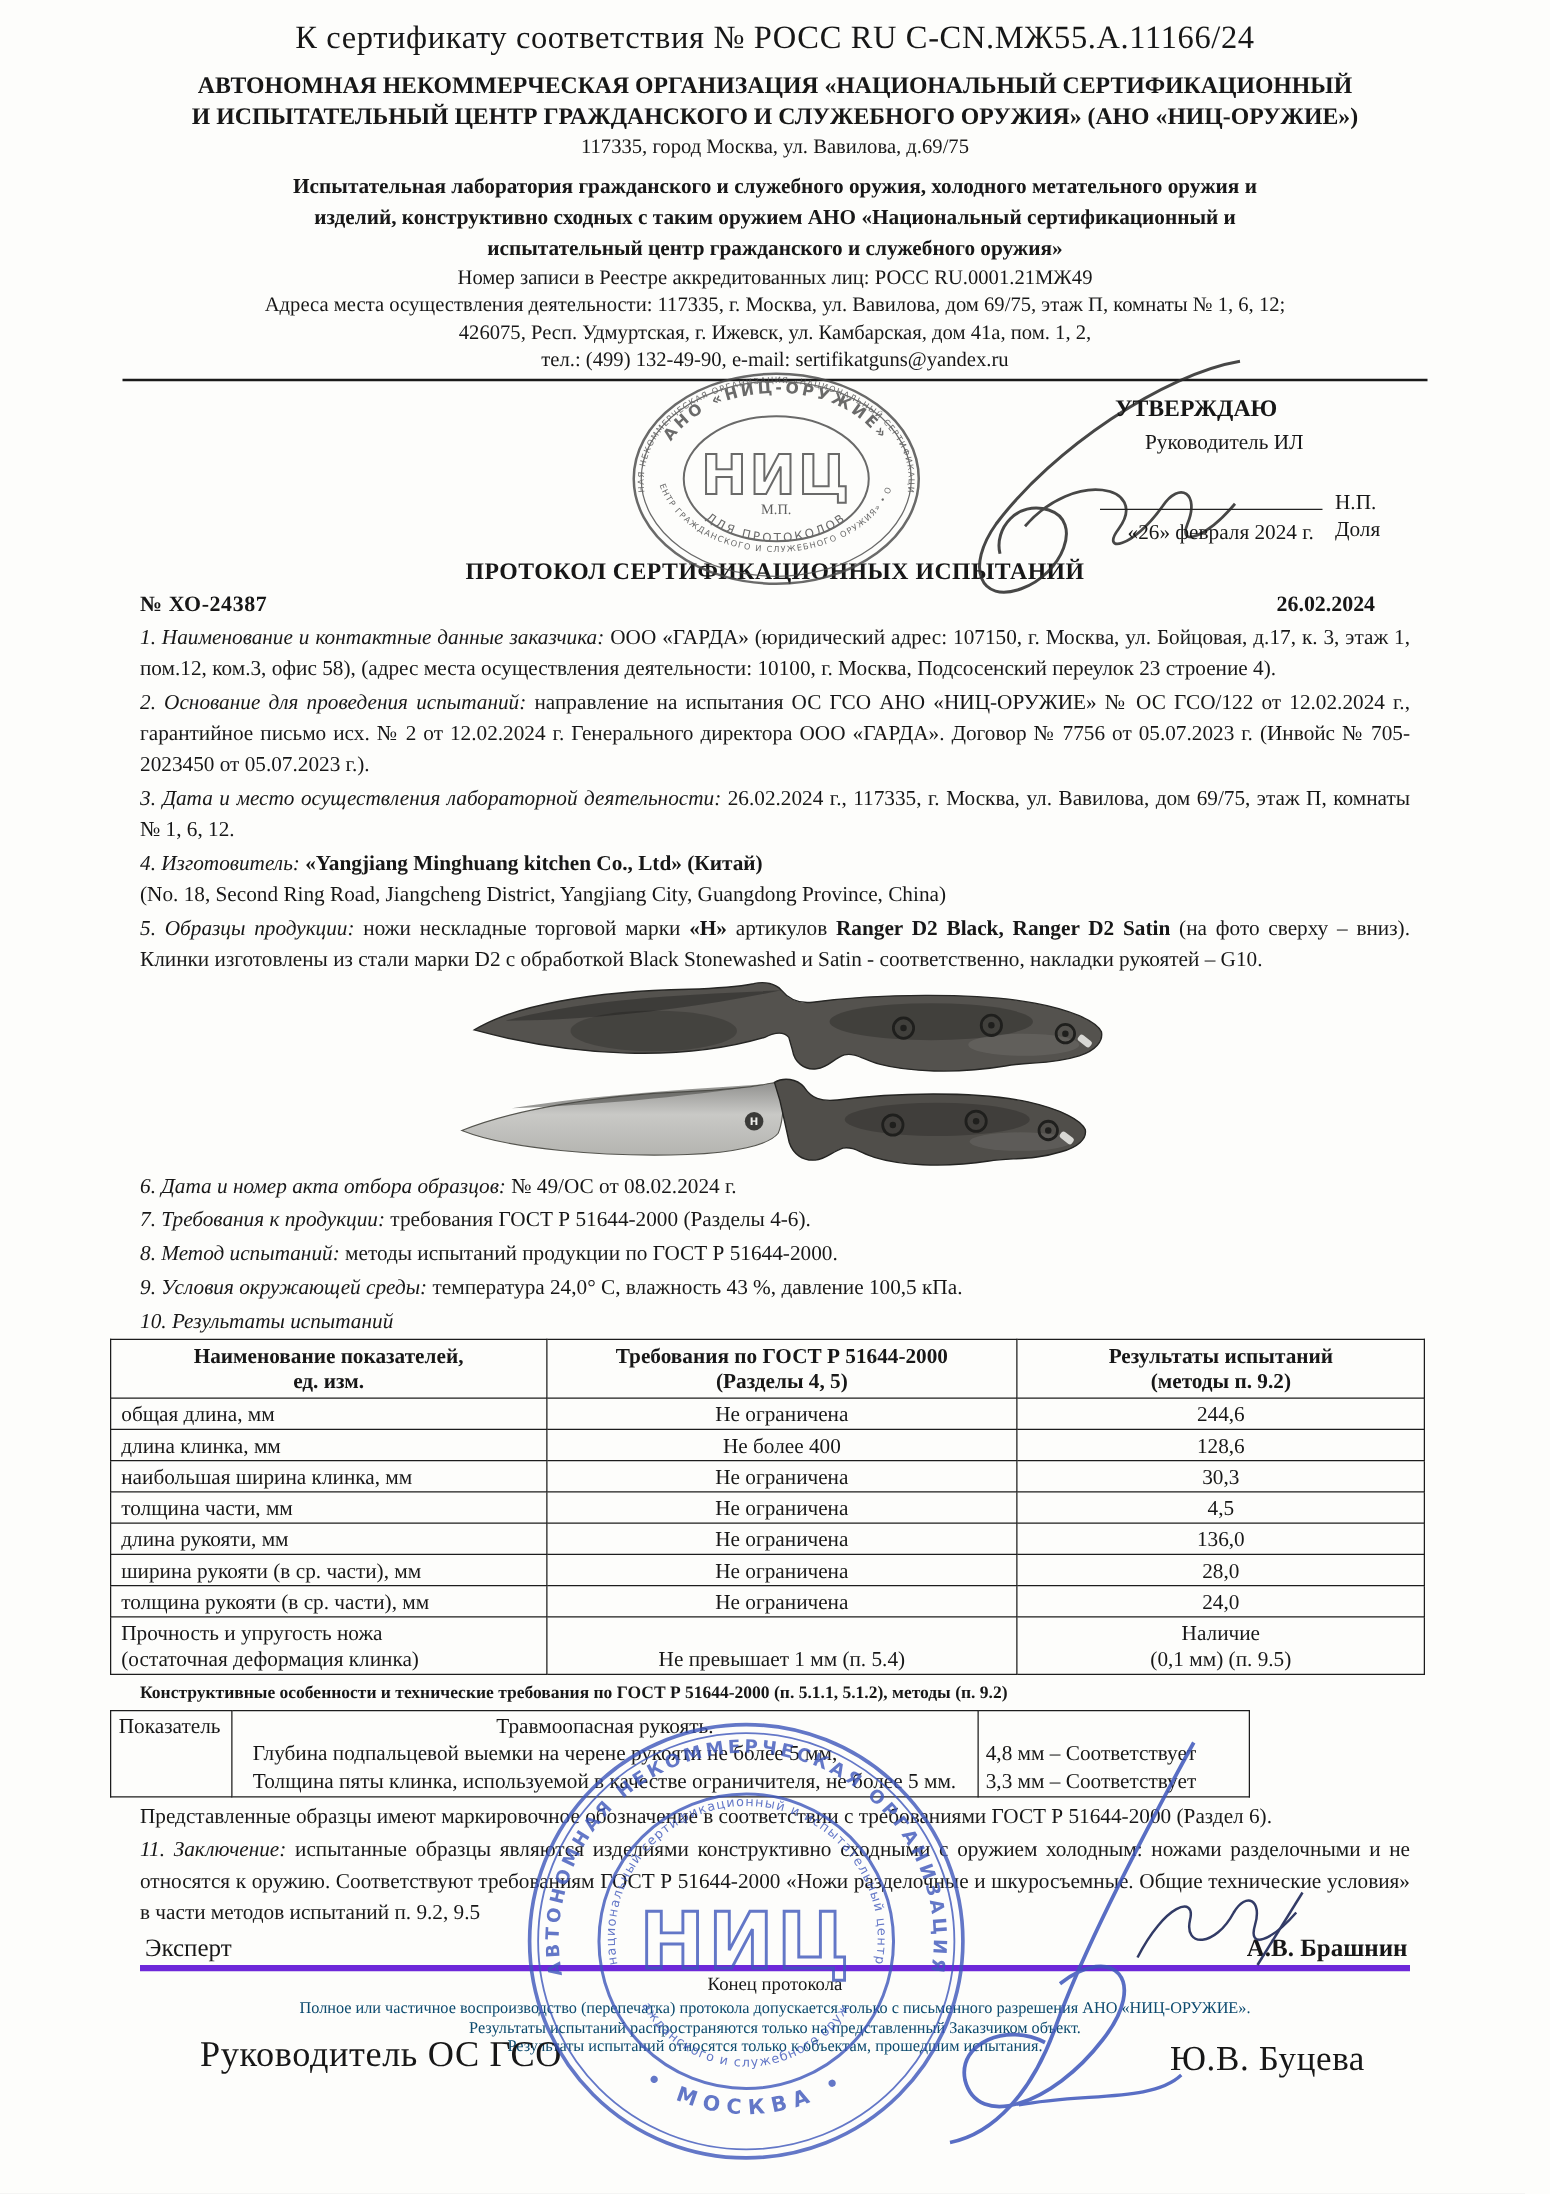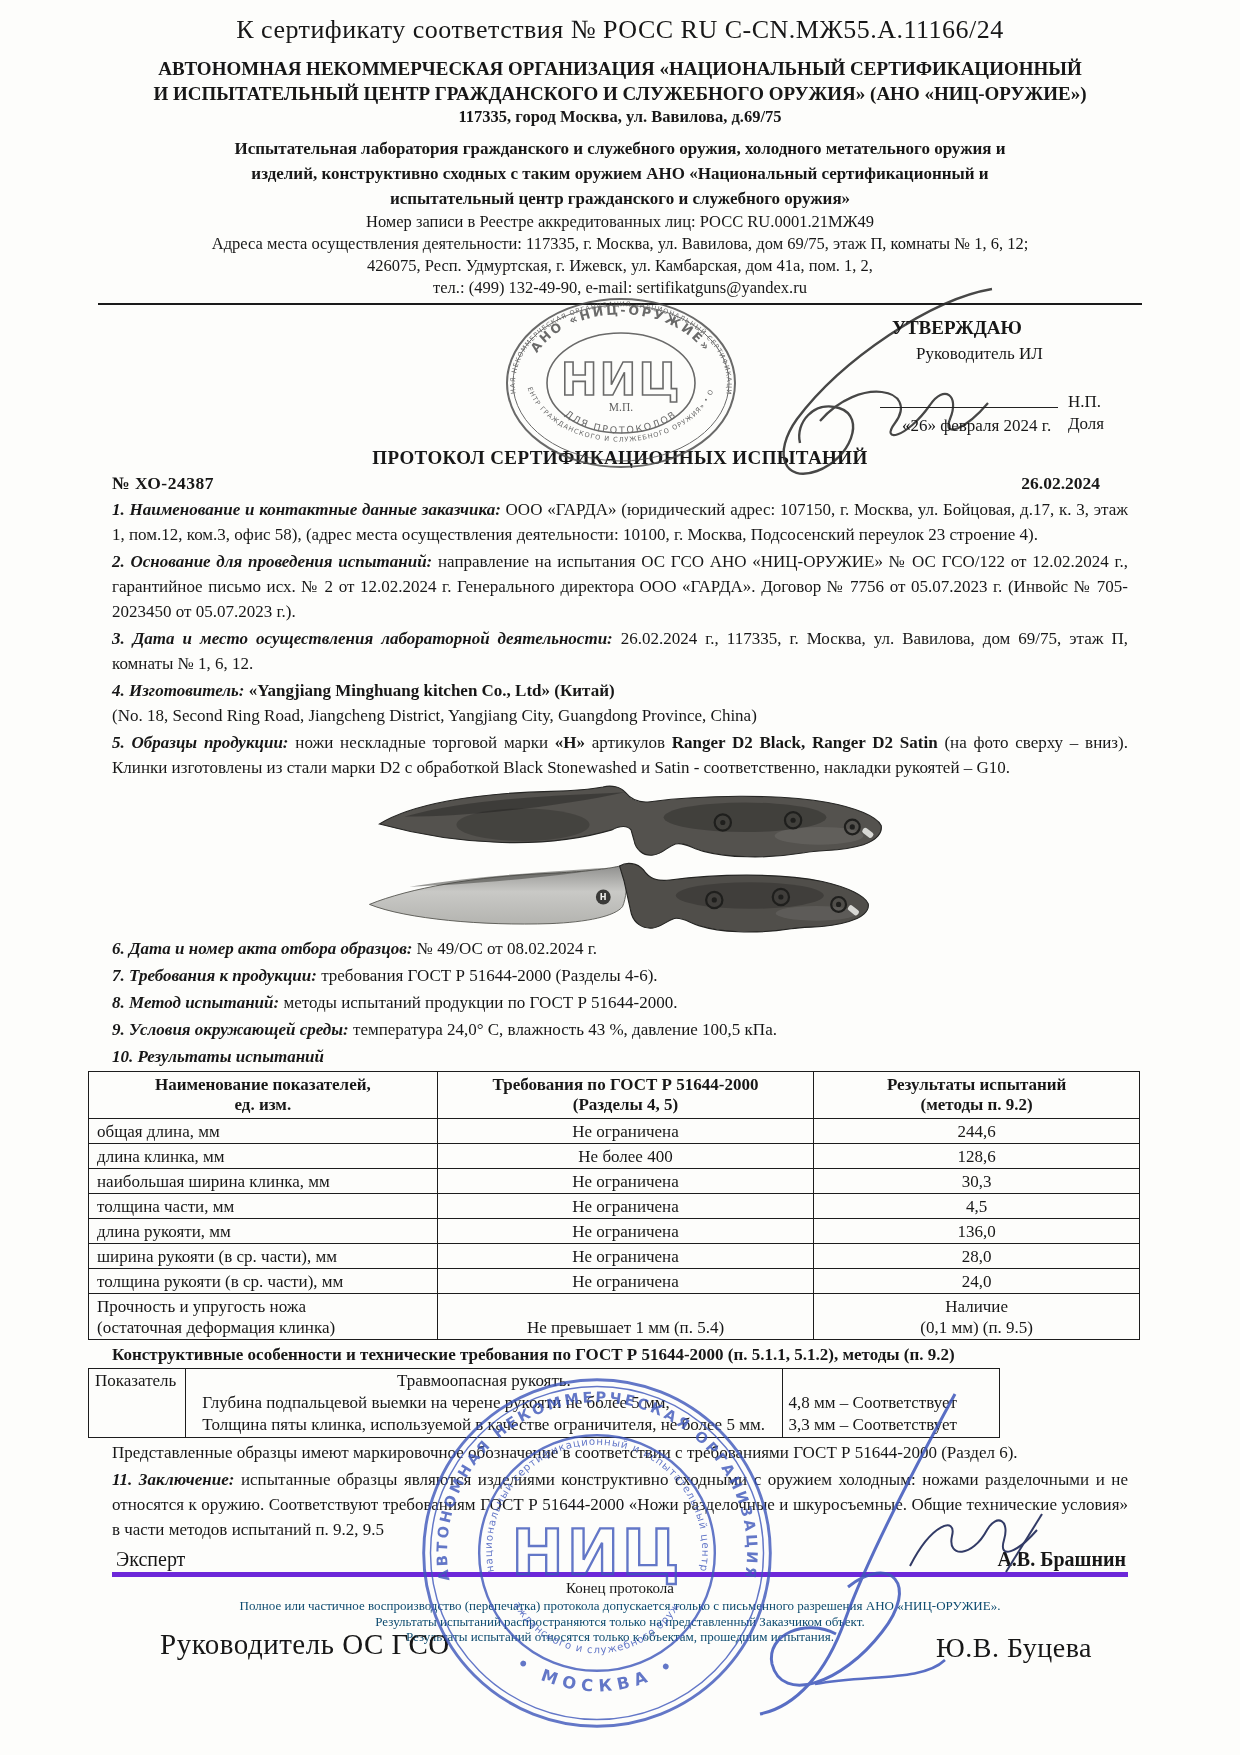--- a/index.html
+++ b/index.html
@@ -1,21 +1,21 @@
 <!DOCTYPE html>
 <html><head>
 <meta charset="utf-8">
 <style>
   html,body{margin:0;padding:0;background:#e8e8e8;}
   .page{position:relative;width:1240px;height:1755px;margin:0 auto;background:#fdfdfb;
         font-family:"Liberation Serif","DejaVu Serif",serif;color:#171717;overflow:hidden;
         box-sizing:border-box;padding:14px 112px 0 112px;}
   .c{text-align:center;}
   .b{font-weight:bold;}
-  .bi{font-weight:bold;font-style:italic;}
+  .bi{font-weight:normal;font-style:italic;}
   .pre{white-space:pre-line;}
   .cert{font-size:26px;line-height:32px;letter-spacing:.5px;}
   .org{font-size:19px;line-height:25px;font-weight:bold;margin-top:10px;}
   .small{font-size:16.5px;line-height:22px;}
   .lab{font-size:17px;line-height:25px;font-weight:bold;margin-top:8px;}
   .rule{border:0;border-top:2.5px solid #1a1a1a;margin:4px -14px 0 -14px;}
   .approval-zone{position:relative;height:140px;}
   .apr{position:absolute;font-size:17px;line-height:22px;}
   .sigline{position:absolute;left:768px;top:102px;width:178px;border-bottom:1.5px solid #222;}
   .ptitle{font-size:19px;line-height:25px;font-weight:bold;text-align:center;letter-spacing:.4px;}
@@ -25,21 +25,21 @@
   .bp{font-size:17px;line-height:25px;text-align:justify;margin:2px 0;}
   .knives{position:relative;height:150px;margin:4px 0 2px 0;}
   .kn{position:absolute;}
   table{border-collapse:collapse;margin-left:-24px;}
   .t1{width:1052px;margin-top:2px;}
   .t1 th,.t1 td{border:1.8px solid #1d1d1d;font-size:17px;}
   .t1 th{font-weight:bold;line-height:20px;padding:3px 4px;text-align:center;}
   .t1 td{line-height:21px;padding:1.5px 8px;}
   .t1 td.nm{text-align:left;}
   .t1 td.ct{text-align:center;}
-  .gost{font-size:17px;font-weight:bold;line-height:24px;margin-top:3px;}
+  .gost{font-size:14px;font-weight:bold;line-height:24px;margin-top:3px;}
   .t2{width:912px;margin-top:1px;}
   .t2 td{border:1.8px solid #1d1d1d;font-size:17px;line-height:22px;vertical-align:top;padding:1px 6px;}
   .t2 .param{padding-left:10px;}
   .t2 .res div{line-height:22px;}
   .note{font-size:17px;line-height:24px;text-align:justify;margin:3px 0 1px 0;}
   .footer{position:relative;height:158px;margin-top:4px;}
   .exrow{position:relative;height:26px;border-bottom:5px solid #6d28d9;font-size:20px;}
   .exrow .exl{position:absolute;left:4px;bottom:1px;}
   .exrow .exn{position:absolute;right:2px;bottom:1px;font-weight:600;}
   .endline{text-align:center;font-size:15px;line-height:19px;margin-top:2px;}
@@ -51,21 +51,21 @@
 </head>
 <body>
 
 <div class="page">
 
   <div class="cert c">К сертификату соответствия № РОСС RU С-CN.МЖ55.А.11166/24</div>
   <div class="org c">
     <div>АВТОНОМНАЯ НЕКОММЕРЧЕСКАЯ ОРГАНИЗАЦИЯ «НАЦИОНАЛЬНЫЙ СЕРТИФИКАЦИОННЫЙ</div>
     <div>И ИСПЫТАТЕЛЬНЫЙ ЦЕНТР ГРАЖДАНСКОГО И СЛУЖЕБНОГО ОРУЖИЯ» (АНО «НИЦ-ОРУЖИЕ»)</div>
   </div>
-  <div class="small c" style="font-weight:bold">117335, город Москва, ул. Вавилова, д.69/75</div>
+  <div class="small c" style="font-weight:normal">117335, город Москва, ул. Вавилова, д.69/75</div>
   <div class="lab c pre">Испытательная лаборатория гражданского и служебного оружия, холодного метательного оружия и
 изделий, конструктивно сходных с таким оружием АНО «Национальный сертификационный и
 испытательный центр гражданского и служебного оружия»</div>
   <div class="small c">Номер записи в Реестре аккредитованных лиц: РОСС RU.0001.21МЖ49</div>
   <div class="small c">Адреса места осуществления деятельности: 117335, г. Москва, ул. Вавилова, дом 69/75, этаж П, комнаты № 1, 6, 12;</div>
   <div class="small c">426075, Респ. Удмуртская, г. Ижевск, ул. Камбарская, дом 41а, пом. 1, 2,</div>
   <div class="small c">тел.: (499) 132-49-90, e-mail: sertifikatguns@yandex.ru</div>
   <hr class="rule">
 
   <div class="approval-zone">

